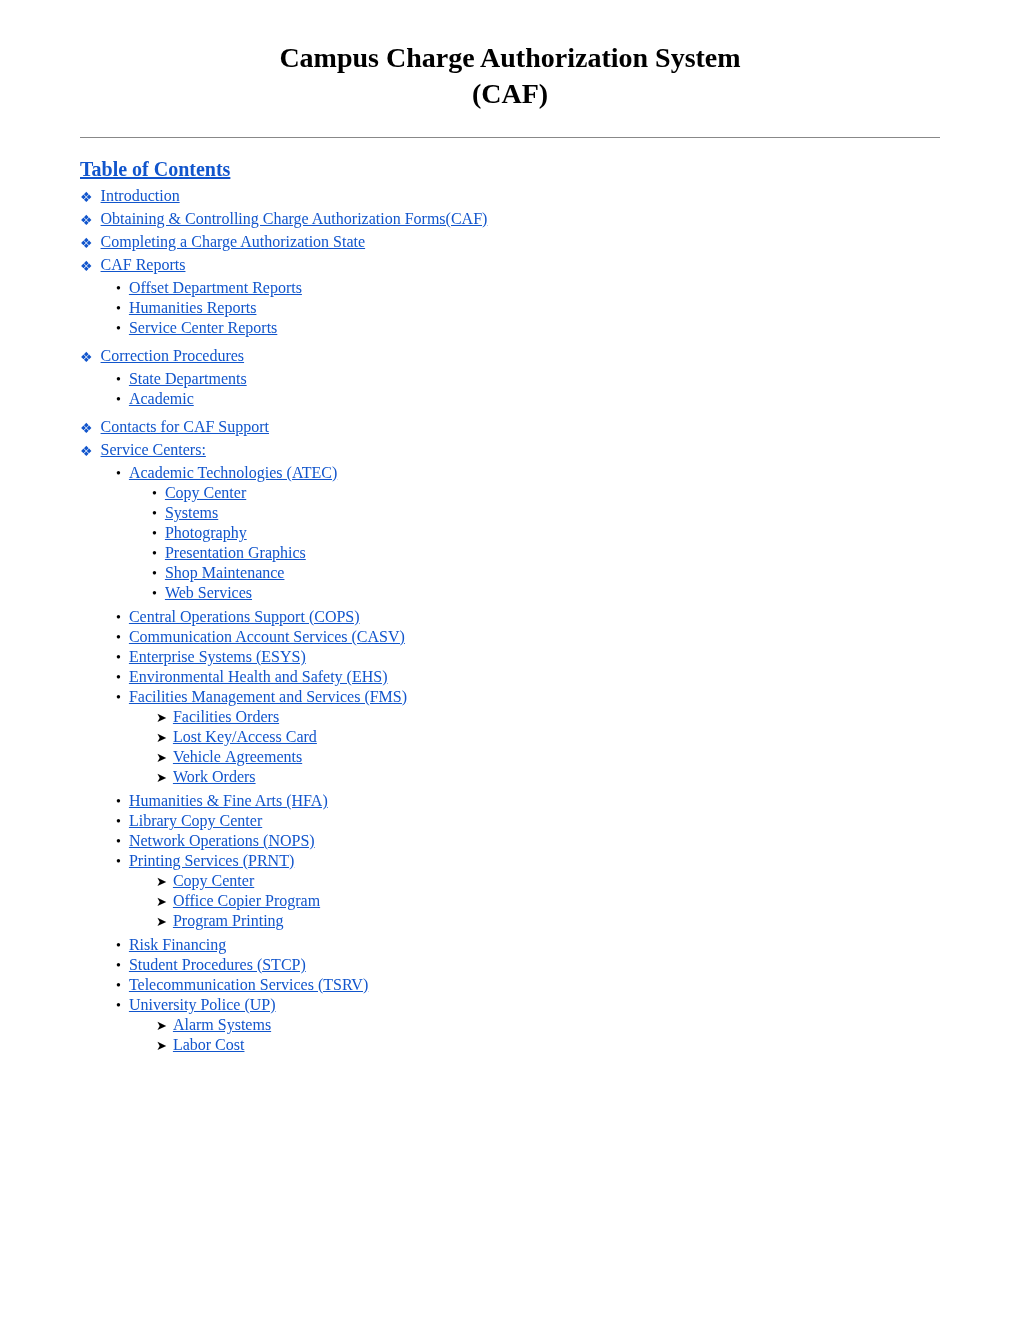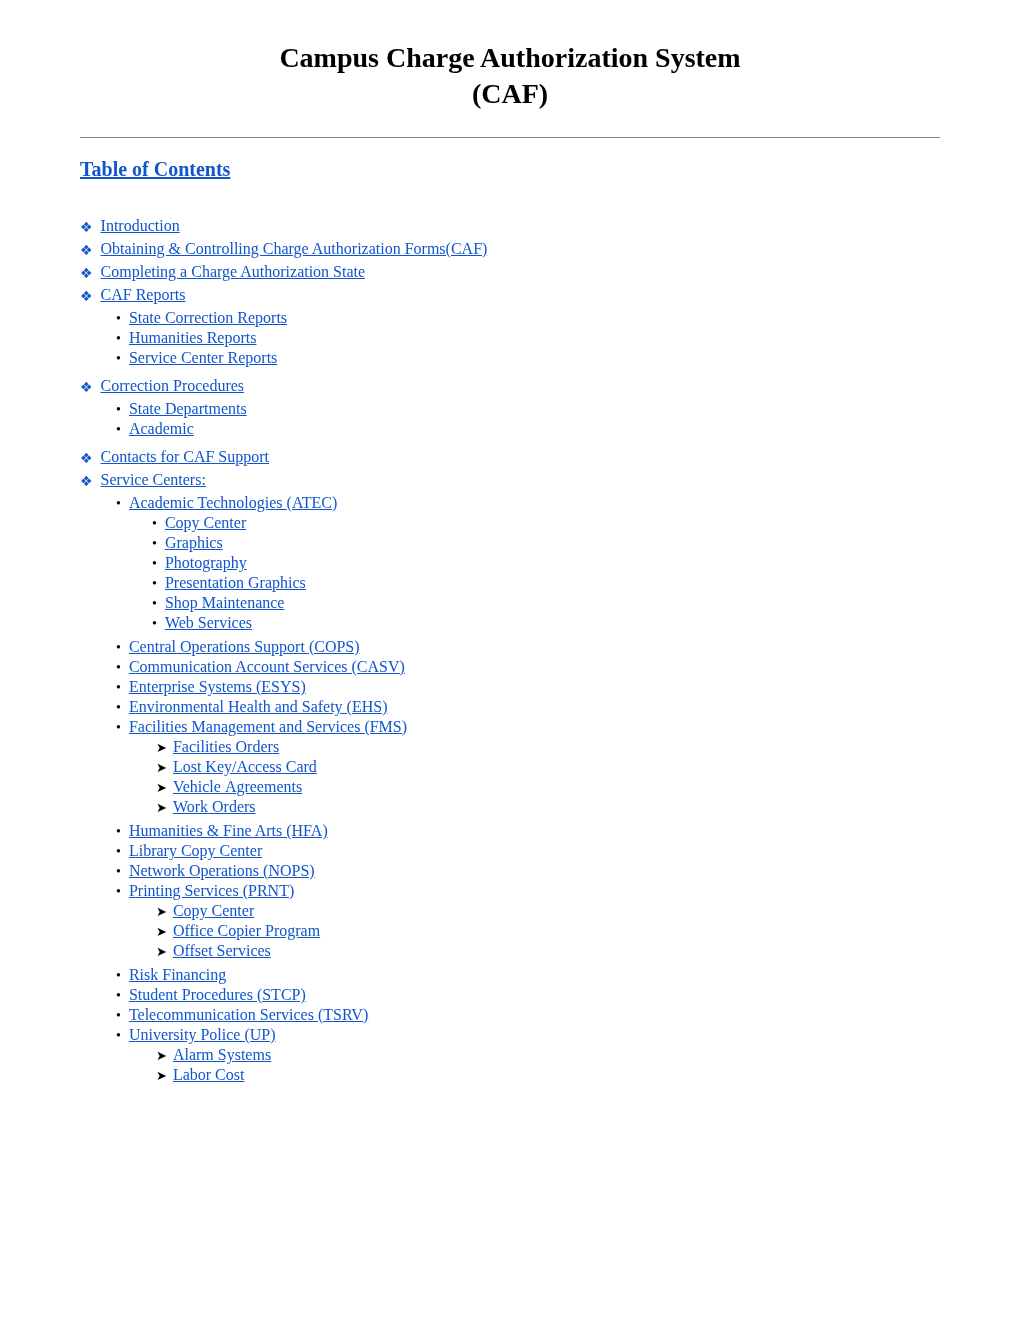--- a/index.html
+++ b/index.html
@@ -31,21 +31,21 @@
       border: none;
       border-top: 1.5px solid #888888;
       margin: 24px 0 20px 0;
     }
 
     .toc-heading {
       font-size: 20px;
       font-weight: bold;
       color: #1155cc;
       text-decoration: underline;
-      margin-bottom: 36px;
+      margin-bottom: 6px;
     }
 
     .toc-list-top {
       list-style: none;
       padding: 0;
       margin: 0;
     }
 
     .toc-list-top > li {
       margin-bottom: 4px;
@@ -140,21 +140,21 @@
     </li>
 
     <li style="flex-direction:column;">
       <div style="display:flex;align-items:flex-start;">
         <span class="diamond">❖</span>
         <a href="#">CAF Reports</a>
       </div>
       <ul class="bullet-list">
         <li>
           <span class="bullet-dot">•</span>
-          <a href="#">State Correction Reports</a>
+          <a href="#">Offset Department Reports</a>
         </li>
         <li>
           <span class="bullet-dot">•</span>
           <a href="#">Humanities Reports</a>
         </li>
         <li>
           <span class="bullet-dot">•</span>
           <a href="#">Service Center Reports</a>
         </li>
       </ul>
@@ -195,21 +195,21 @@
             <span class="bullet-dot">•</span>
             <a href="#">Academic Technologies (ATEC)</a>
           </div>
           <ul class="sub-bullet-list">
             <li>
               <span class="bullet-dot">•</span>
               <a href="#">Copy&nbsp;Center</a>
             </li>
             <li>
               <span class="bullet-dot">•</span>
-              <a href="#">Graphics</a>
+              <a href="#">Systems</a>
             </li>
             <li>
               <span class="bullet-dot">•</span>
               <a href="#">Photography</a>
             </li>
             <li>
               <span class="bullet-dot">•</span>
               <a href="#">Presentation&nbsp;Graphics</a>
             </li>
             <li>
@@ -292,21 +292,21 @@
             <li>
               <span class="arrow">➤</span>
               <a href="#">Copy Center</a>
             </li>
             <li>
               <span class="arrow">➤</span>
               <a href="#">Office Copier Program</a>
             </li>
             <li>
               <span class="arrow">➤</span>
-              <a href="#">Offset Services</a>
+              <a href="#">Program Printing</a>
             </li>
           </ul>
         </li>
 
         <li>
           <span class="bullet-dot">•</span>
           <a href="#">Risk Financing</a>
         </li>
 
         <li>

